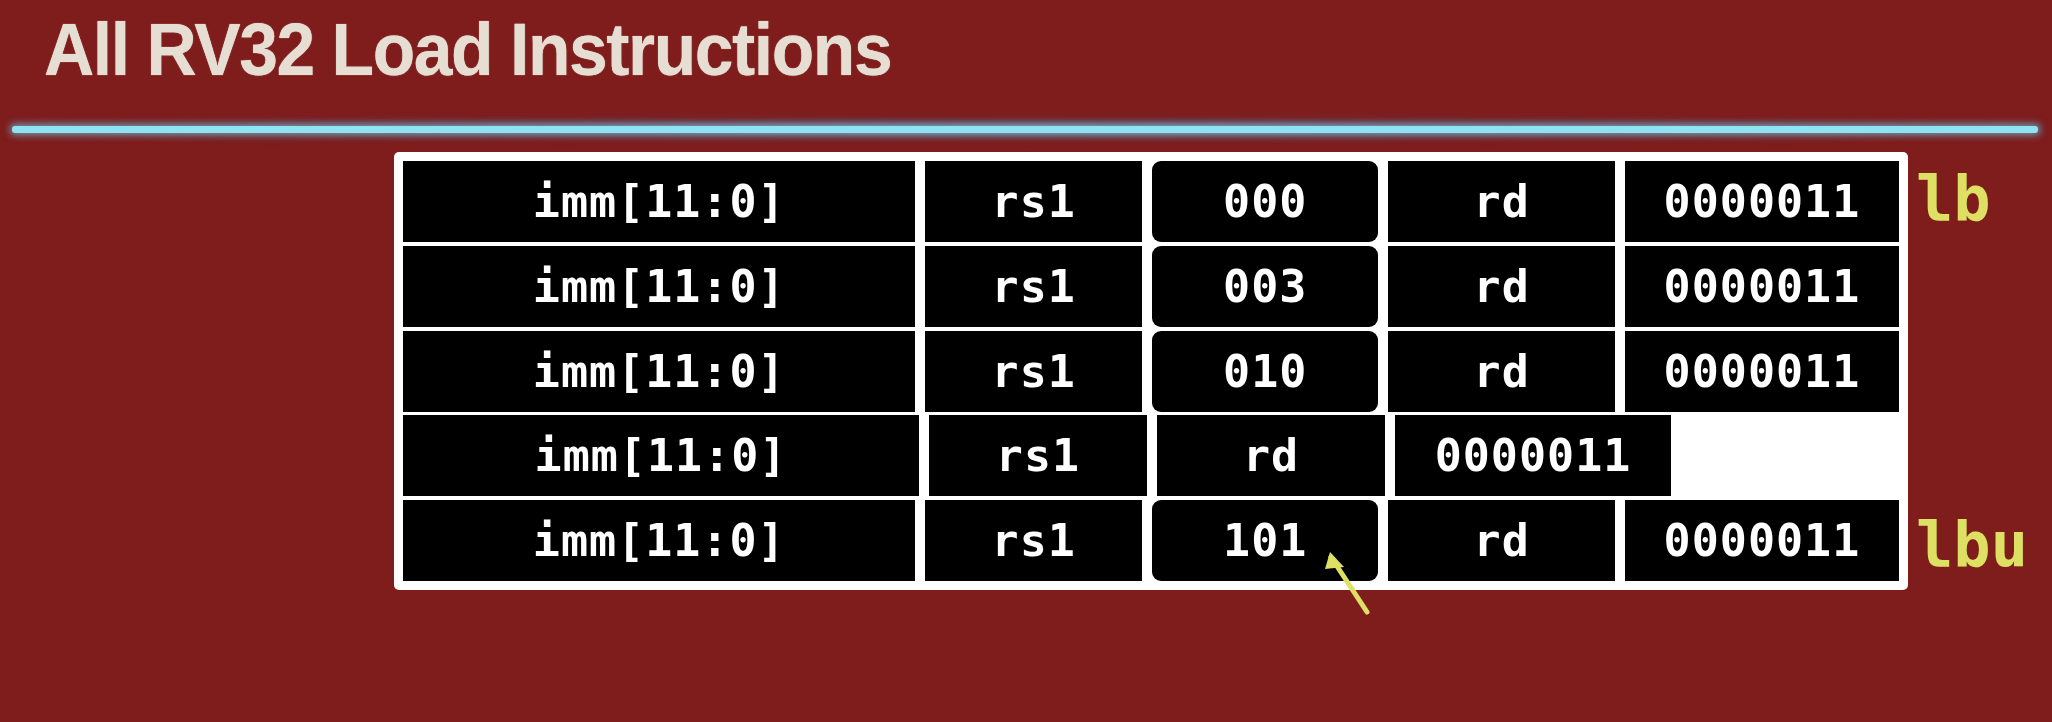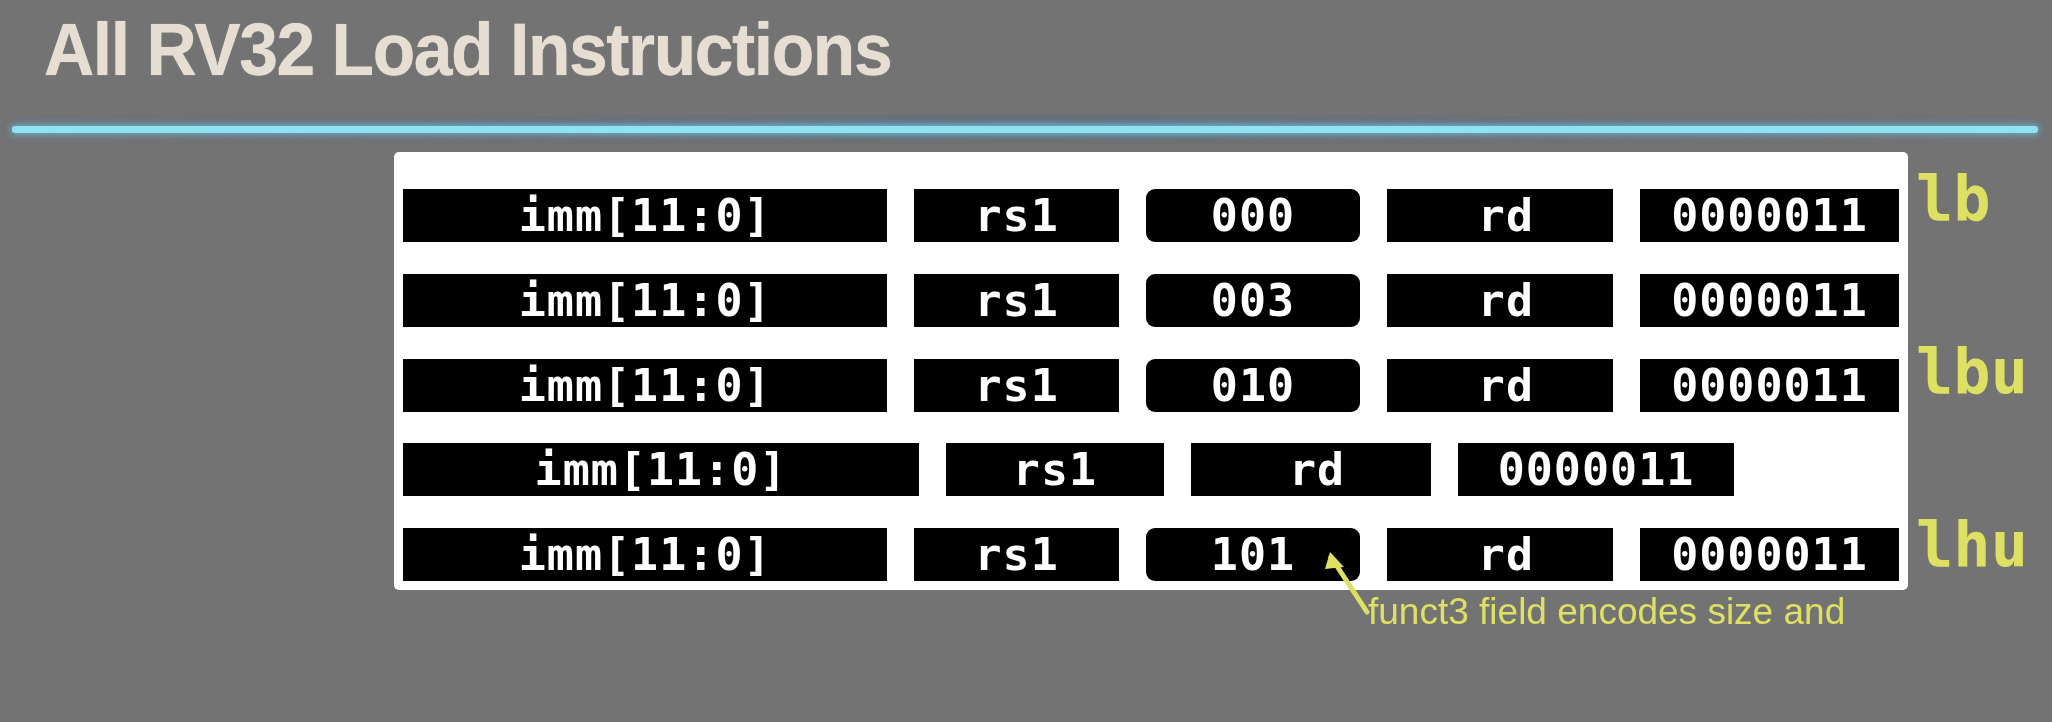--- a/index.html
+++ b/index.html
@@ -11,21 +11,21 @@
     width: 2052px;
     height: 722px;
     overflow: hidden;
     font-family: "Liberation Sans", sans-serif;
     position: relative;
   }
 
   #slide {
     position: absolute;
     inset: 0;
-    background: #737373;
+    background: #7f1d1d;
   }
 
   
   #title {
     position: absolute;
     left: 44px;
     top: 2px;
     font-family: "Liberation Sans", sans-serif;
     font-weight: bold;
     font-size: 74px;
@@ -80,40 +80,39 @@
     border-radius: 5px;
     box-sizing: border-box;
     padding: 9px 9px;
     display: flex;
     flex-direction: column;
     justify-content: space-between;
   }
   .inst-row {
     display: flex;
     height: 81px;
-    gap: 27px;
-    align-items: flex-end;
+    gap: 10px;
   }
   .cell {
     background: #000000;
     color: #ffffff;
     font-family: "DejaVu Sans Mono", "Liberation Mono", monospace;
     font-weight: bold;
     font-size: 45px;
     display: flex;
     align-items: center;
     justify-content: center;
     letter-spacing: 1px;
     white-space: nowrap;
     overflow: hidden;
   }
   .c-imm    { width: 516px; }
   .c-rs1    { width: 218px; }
   .c-funct3 { width: 228px; border-radius: 9px; }
-  .c-rd     { width: 228px; padding-left: 12px; }
+  .c-rd     { width: 228px; }
   .c-op     { width: 276px; }
 
   
   #mnemonics {
     position: absolute;
     left: 1916px;
     top: 152px;
     width: 136px;
     height: 438px;
     padding: 9px 0;
@@ -209,25 +208,23 @@
       <div class="cell c-funct3">101</div>
       <div class="cell c-rd">rd</div>
       <div class="cell c-op">0000011</div>
     </div>
 
   </div>
 
   <div id="mnemonics">
     <div class="mnemonic">lb</div>
     <div class="mnemonic">lbu</div>
-    <div class="mnemonic">lhu</div>
   </div>
 
   <svg id="arrow-svg" viewBox="0 0 70 70">
     <path d="M 45 66 L 9 11" stroke="#dde063" stroke-width="5" fill="none" stroke-linecap="round"></path>
     <path d="M 8 6 L 22 21 L 3 23 Z" fill="#dde063"></path>
   </svg>
 
   <div id="caption">
-    <span class="cap-line">funct3 field encodes size and</span>
   </div>
 
 </div>
 
 </body></html>

